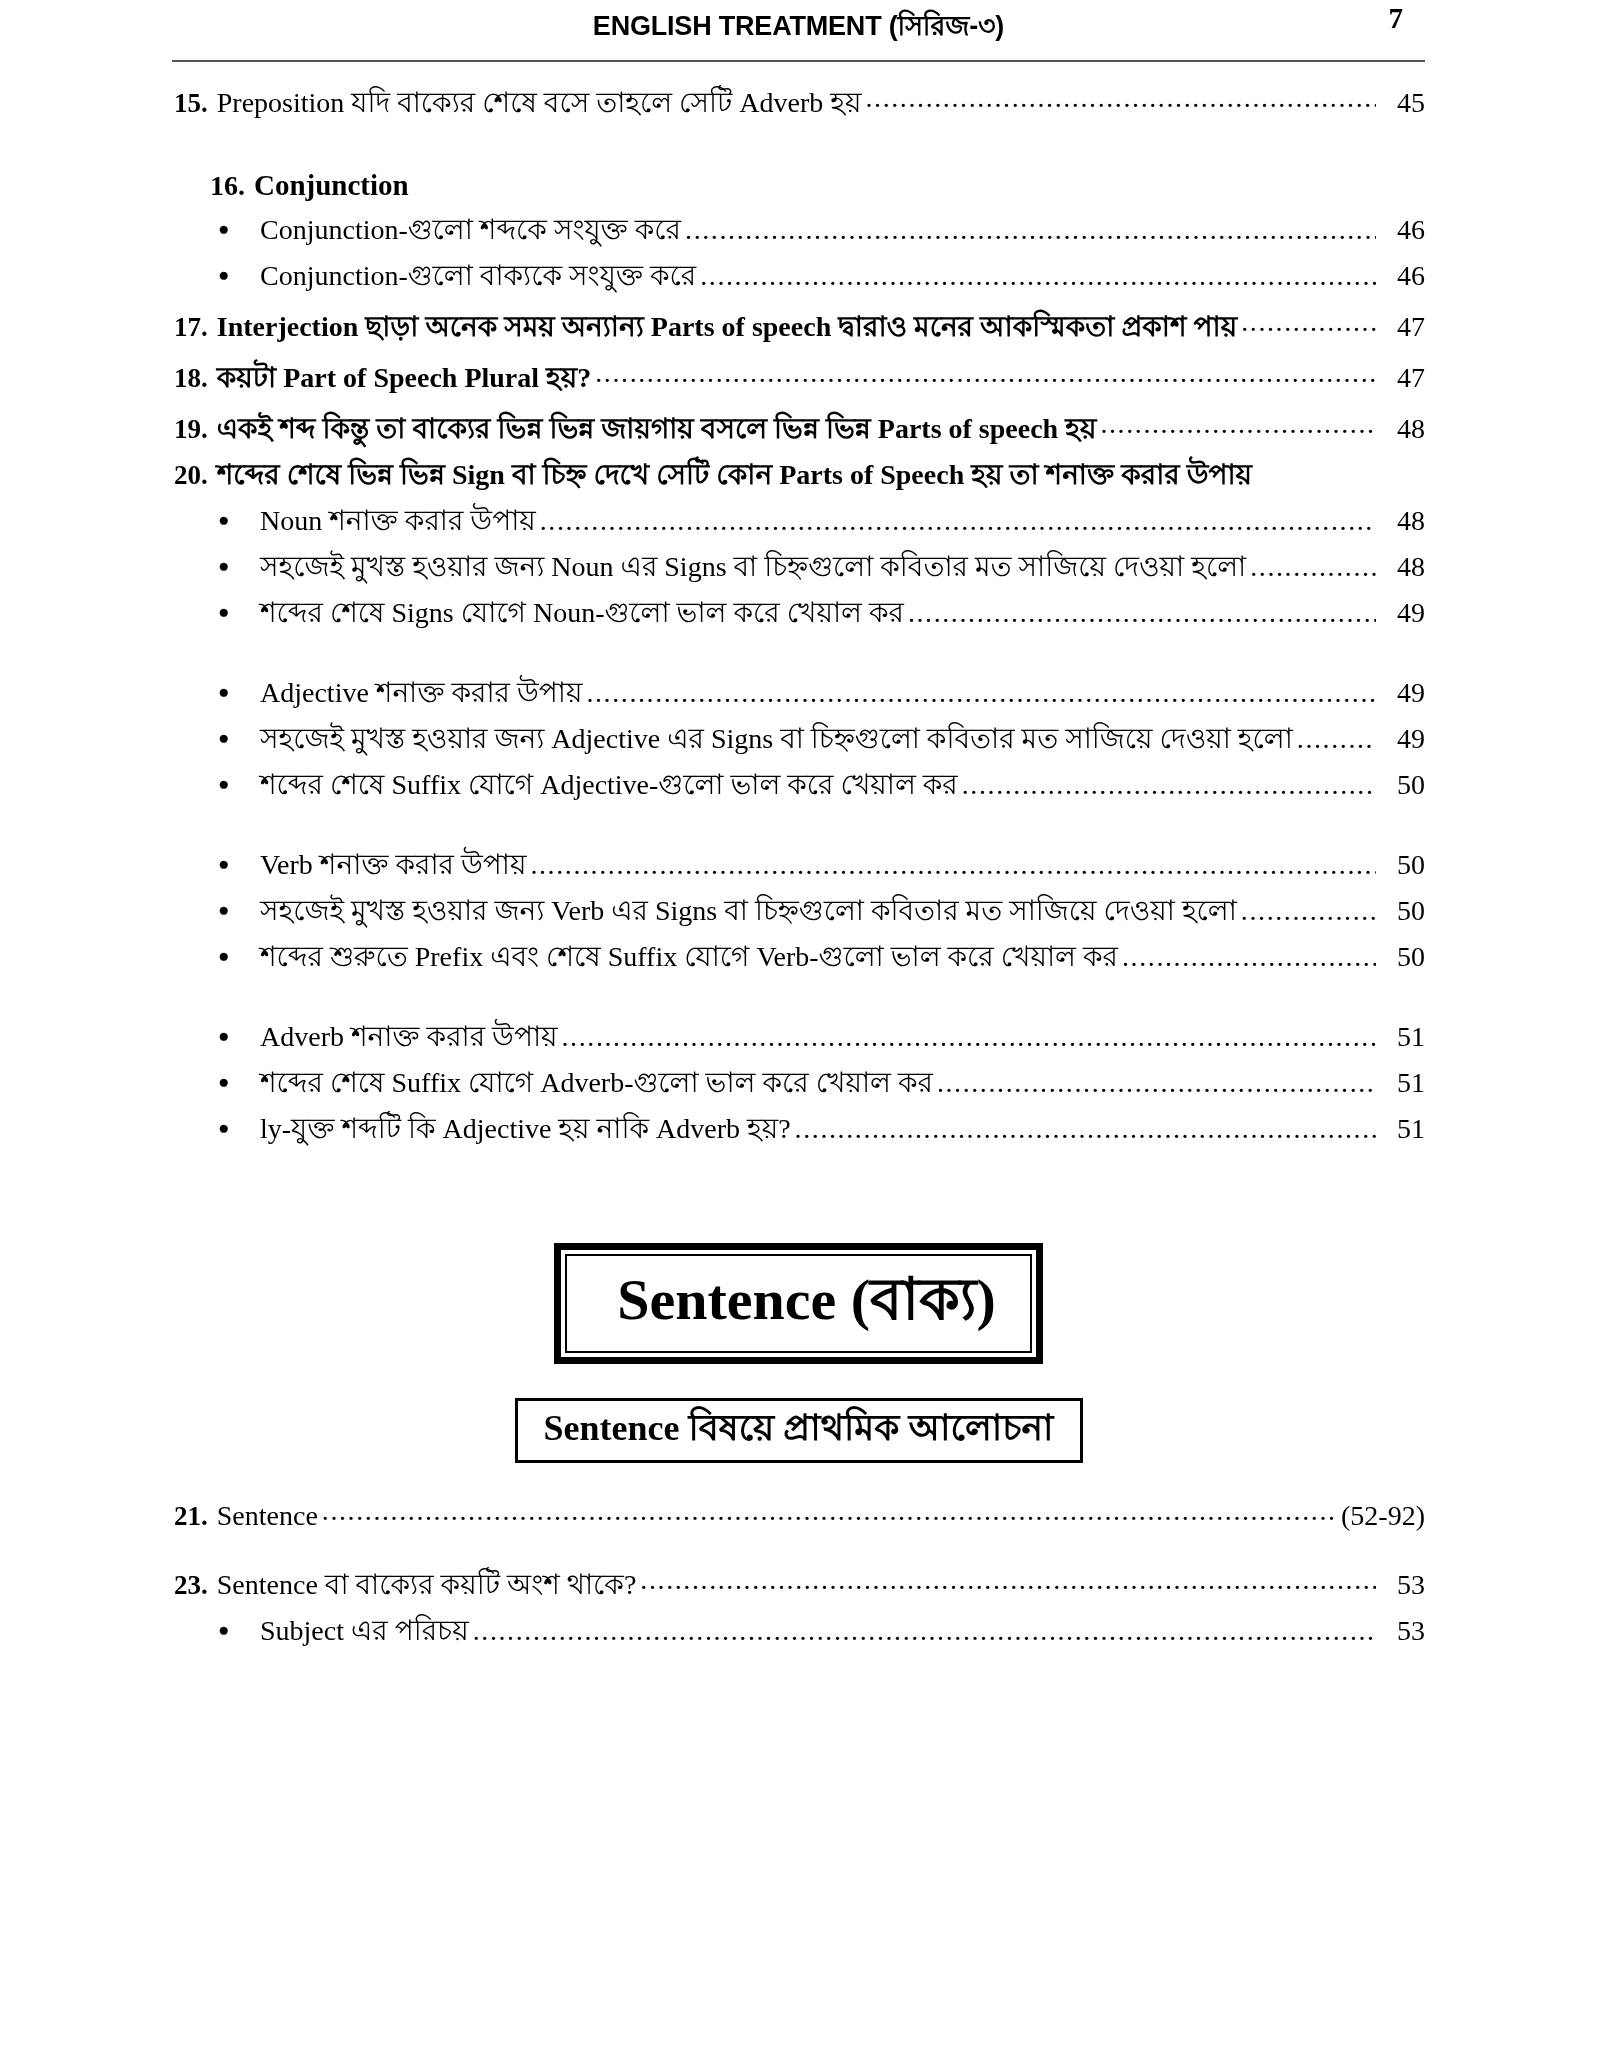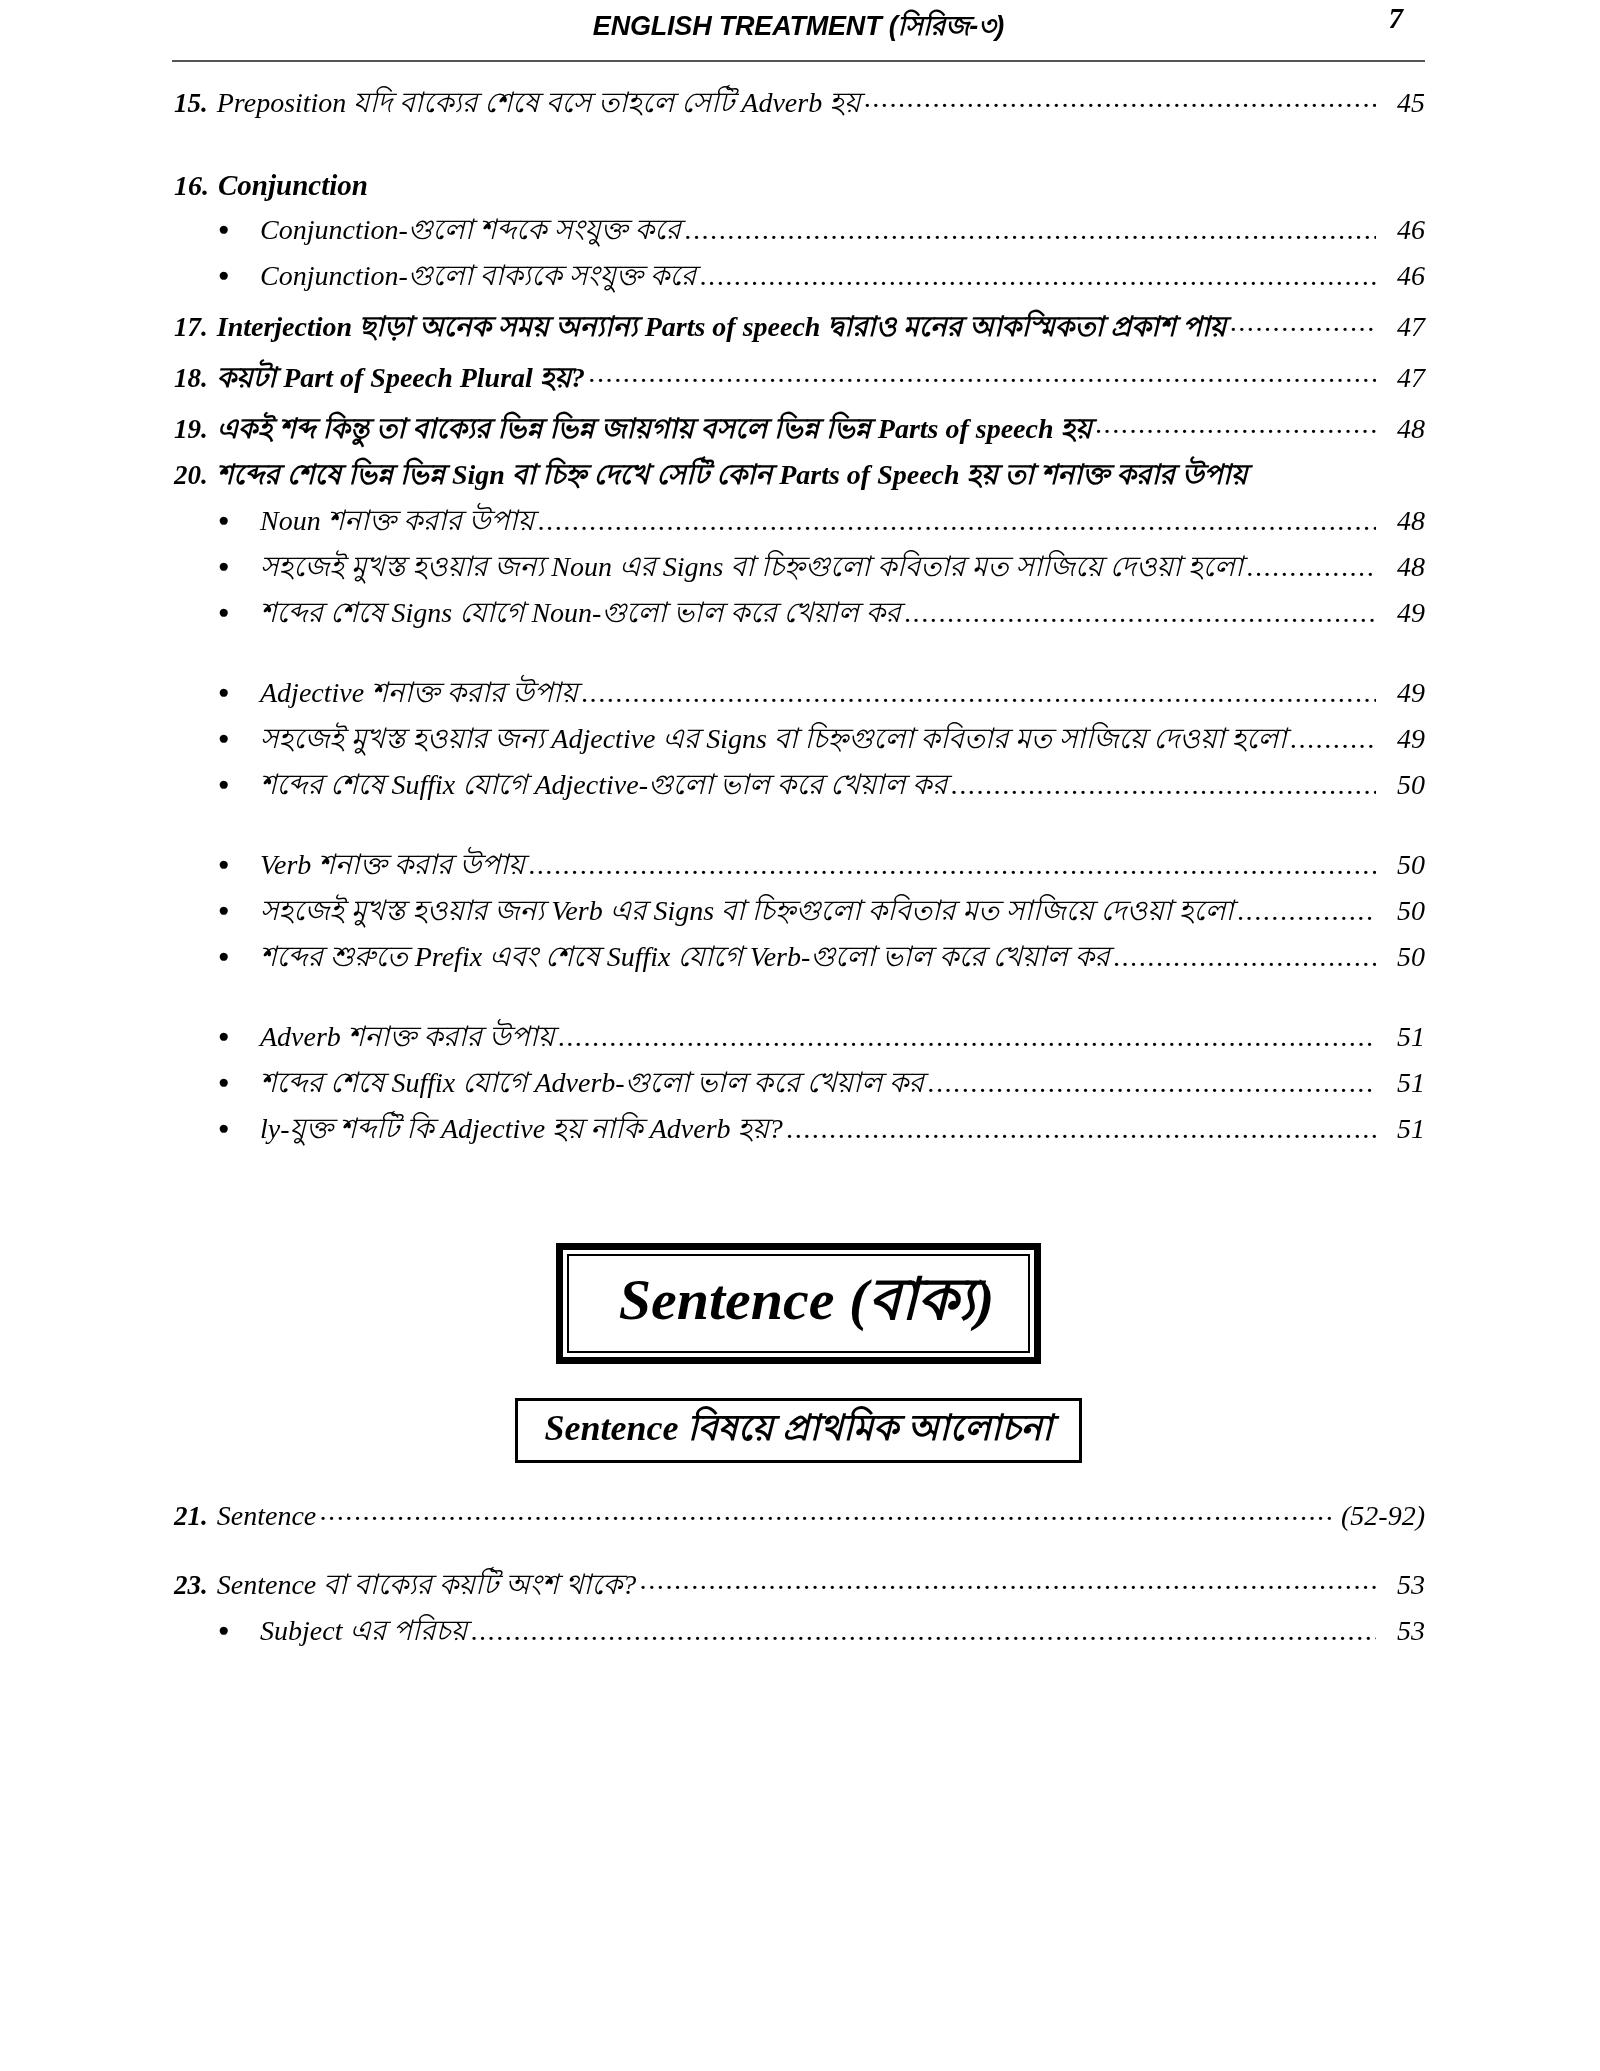--- a/index.html
+++ b/index.html
@@ -15,21 +15,20 @@
     position: relative;
     overflow: hidden;
   }
 
   .page {
     position: absolute;
     left: 0; top: 0;
     width: 1600px;
     height: 2071px;
     background: #fff;
-    font-style: italic;
   }
 
   .content {
     position: absolute;
     left: 172px;
     top: 0;
     width: 1253px;
   }
 
   
@@ -138,20 +137,21 @@
 
   .row-space { height: 18px; }
 
   
   .head-row {
     display: flex;
     align-items: baseline;
     font-size: 29px;
     font-weight: bold;
     padding-left: 2px;
+    margin-left: 36px;
   }
   .head-row .num { font-size: 28px; }
 
   
   .boxwrap {
     display: flex;
     justify-content: center;
   }
   .title-box-outer {
     border: 7px solid #000;

